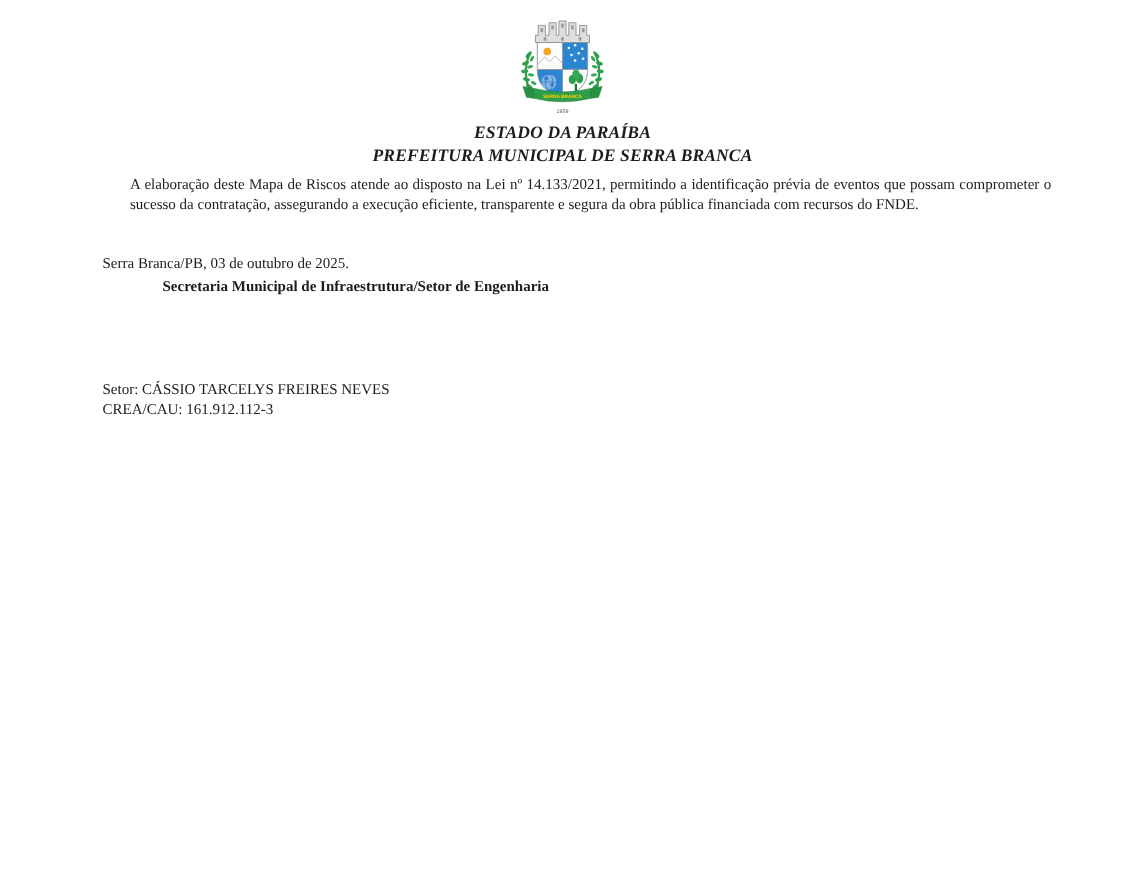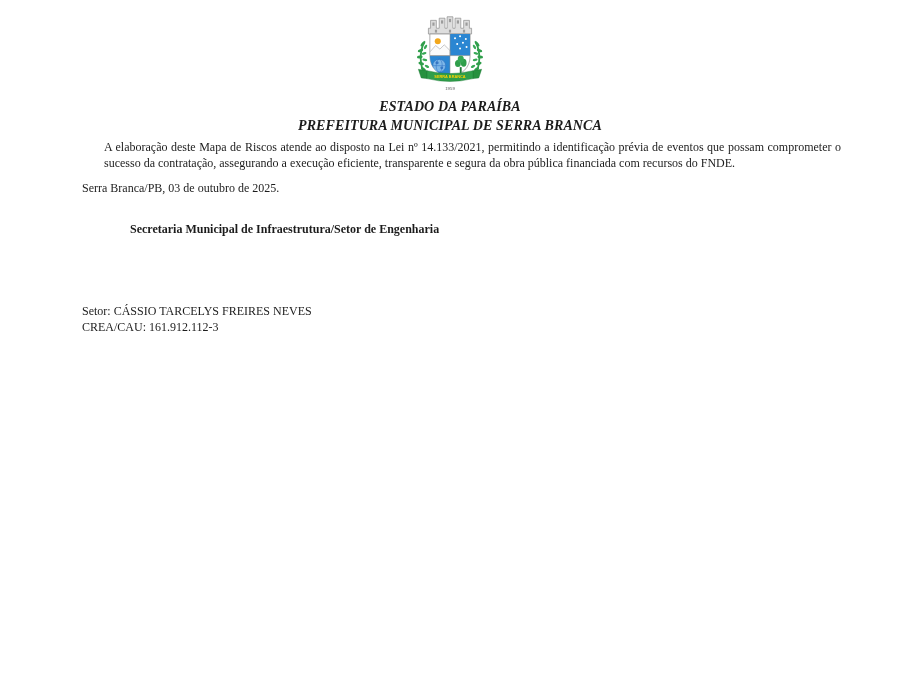--- a/index.html
+++ b/index.html
@@ -37,21 +37,21 @@
     top: 135px;
     left: 100px;
     width: 737px;
     margin: 4px;
     font-size: 12px;
     line-height: 16px;
     text-align: justify;
   }
   .date-line {
     position: absolute;
-    top: 180px;
+    top: 202px;
     left: 82px;
     font-size: 12px;
     line-height: 16px;
   }
   .dept-line {
     position: absolute;
     top: 221px;
     left: 82px;
     font-size: 12px;
     line-height: 16px;

